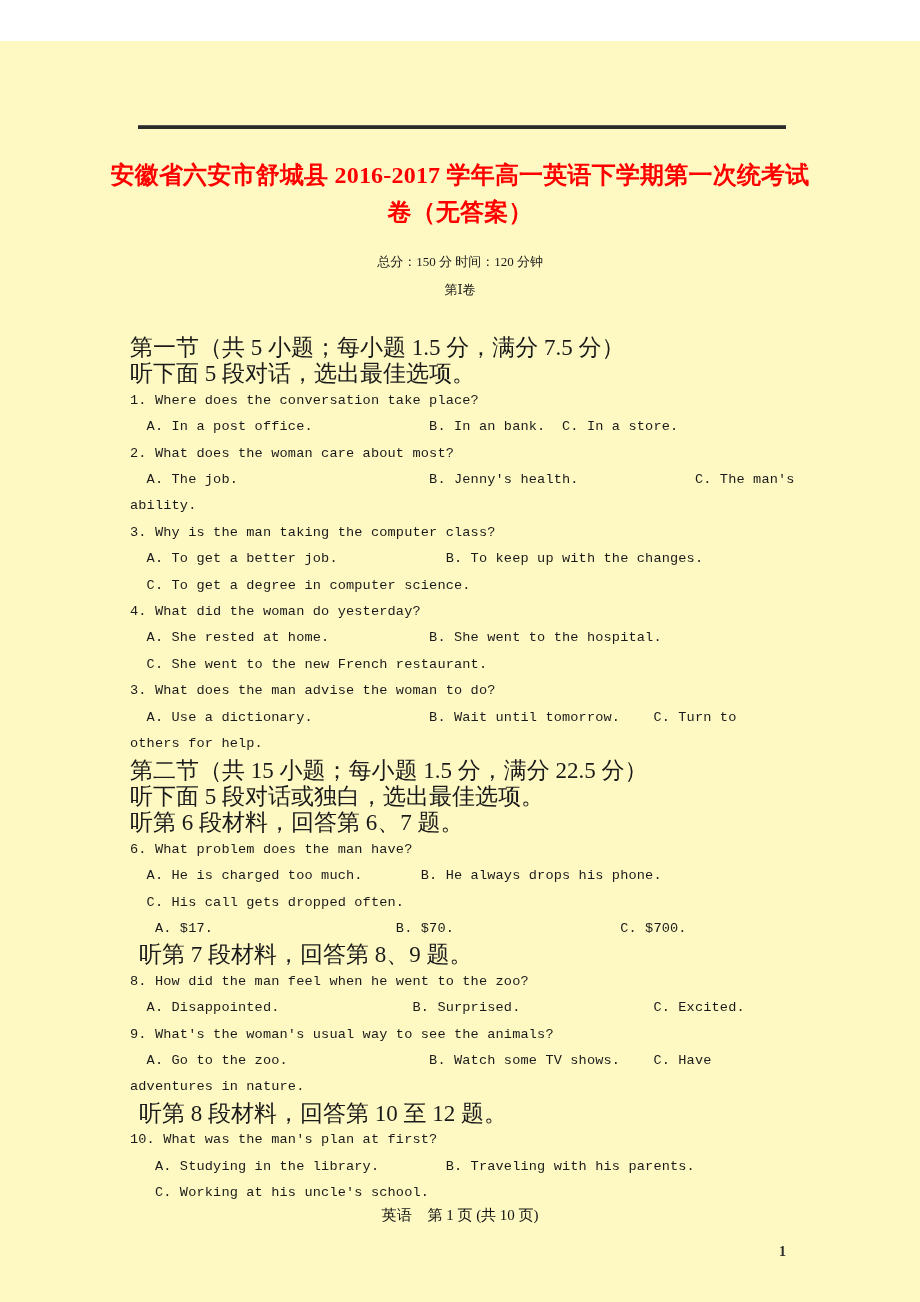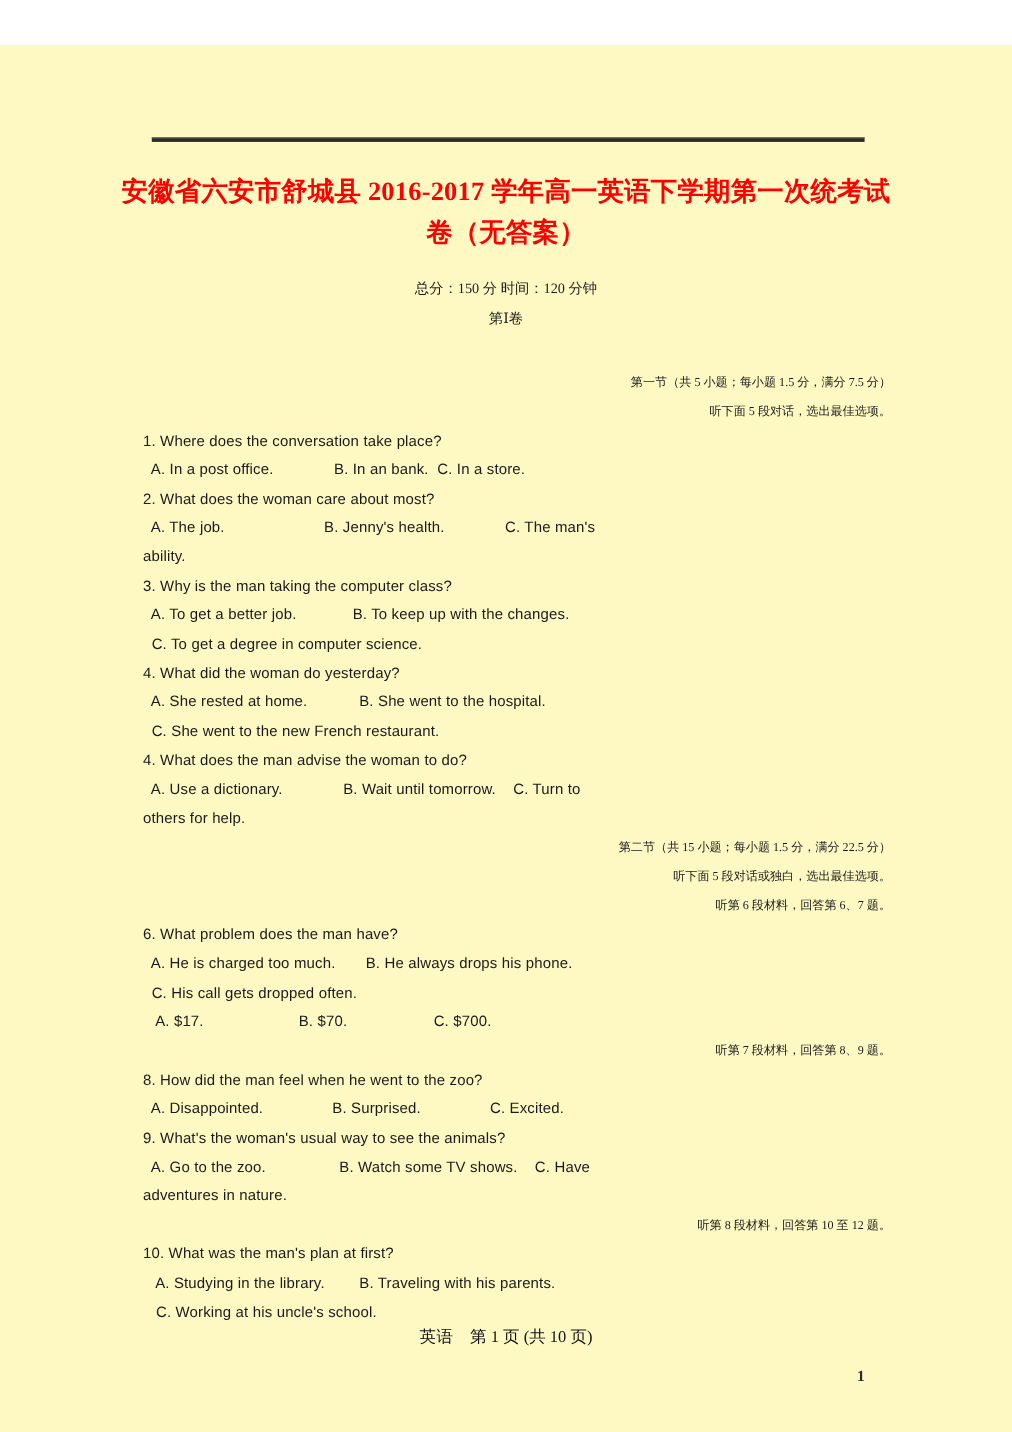--- a/index.html
+++ b/index.html
@@ -69,29 +69,28 @@
     width: 680px;
   }
   .line {
     font-size: 16.5px;
     line-height: 26.4px;
     white-space: pre;
     font-family: "Liberation Serif", "DejaVu Serif", serif;
   }
   
   .cn {
-    font-size: 11px;
+    font-size: 23px;
     line-height: 26.4px;
-    text-align: right;
   }
   .cn.indent { padding-left: 9px; }
 
   
   .en {
-    font-family: Liberation Sans, sans-serif;
+    font-family: Liberation Mono, monospace;
     font-size: 13.6px;
     letter-spacing: 0.15px;
     line-height: 26.4px;
   }
 
   
   .footer-center {
     position: absolute;
     left: 110px;
     top: 1165px;
@@ -140,21 +139,21 @@
     <div class="line en">ability.</div>
 
     <div class="line en">3. Why is the man taking the computer class?</div>
     <div class="line en">  A. To get a better job.             B. To keep up with the changes.</div>
     <div class="line en">  C. To get a degree in computer science.</div>
 
     <div class="line en">4. What did the woman do yesterday?</div>
     <div class="line en">  A. She rested at home.            B. She went to the hospital.</div>
     <div class="line en">  C. She went to the new French restaurant.</div>
 
-    <div class="line en">4. What does the man advise the woman to do?</div>
+    <div class="line en">3. What does the man advise the woman to do?</div>
     <div class="line en">  A. Use a dictionary.              B. Wait until tomorrow.    C. Turn to</div>
     <div class="line en">others for help.</div>
 
     <div class="line cn">第二节（共 15 小题；每小题 1.5 分，满分 22.5 分）</div>
     <div class="line cn">听下面 5 段对话或独白，选出最佳选项。</div>
     <div class="line cn">听第 6 段材料，回答第 6、7 题。</div>
 
     <div class="line en">6. What problem does the man have?</div>
     <div class="line en">  A. He is charged too much.       B. He always drops his phone.</div>
     <div class="line en">  C. His call gets dropped often.</div>

